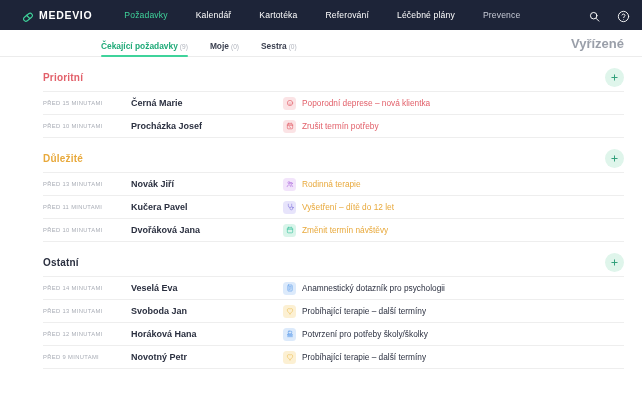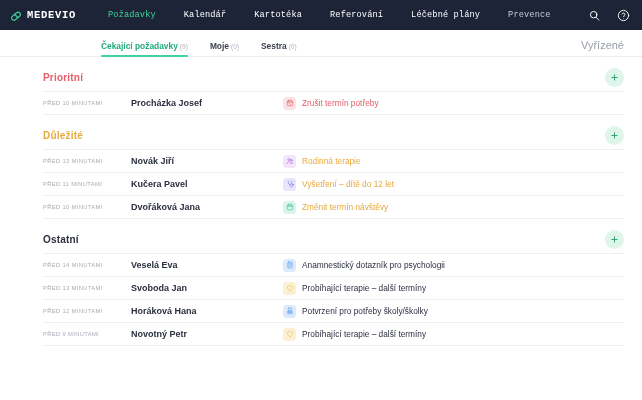--- a/index.html
+++ b/index.html
@@ -9,22 +9,21 @@
     font-family: "Liberation Sans", sans-serif;
     overflow: hidden;
   }
 
   
   .topbar {
     height: 30px;
     background: #1d2438;
     display: flex;
     align-items: center;
-    padding: 0 12px 0 10px;
-    font-family: Liberation Mono, monospace;
+    padding: 0 12px 0 22px;
   }
   .brand { display: flex; align-items: center; gap: 5px; }
   .brand-icon { width: 12px; height: 12px; display: block; }
   .brand-name {
     color: #ffffff;
     font-size: 10.5px;
     font-weight: bold;
     letter-spacing: 0.7px;
   }
   .mainnav { display: flex; align-items: center; gap: 28px; margin-left: 32px; }
@@ -70,24 +69,25 @@
     border-radius: 1px;
   }
   .subtab .count {
     font-size: 6.6px;
     font-weight: normal;
     color: #b0b4bd;
     margin-left: 2px;
   }
   .subnav-spacer { flex: 1; }
   .subnav-right {
-    font-size: 11px;
+    font-size: 13px;
     color: #9a9fa9;
     padding-bottom: 5px;
     cursor: pointer;
+    font-weight: bold;
   }
 
   
   .content { padding: 0 18px 0 43px; background: #fff; }
 
   .section { position: relative; }
   .section-head {
     display: flex;
     align-items: center;
     height: 34px;
@@ -219,20 +219,35 @@
         <div class="section-title">Prioritní</div>
         <div class="section-head-spacer"></div>
         <button class="add-btn">
           <svg viewBox="0 0 24 24" fill="none" stroke="#2f9e79" stroke-width="2.6" stroke-linecap="round">
             <line x1="12" y1="5" x2="12" y2="19"></line>
             <line x1="5" y1="12" x2="19" y2="12"></line>
           </svg>
         </button>
       </div>
       <div class="row">
+        <div class="row-time">PŘED 15 MINUTAMI</div>
+        <div class="row-name">Černá Marie</div>
+        <div class="row-req">
+          <span class="req-icon" style="background:#fbe3e5">
+            <svg viewBox="0 0 24 24" fill="none" stroke="#e2606a" stroke-width="1.9" stroke-linecap="round" stroke-linejoin="round">
+              <circle cx="12" cy="12" r="8"></circle>
+              <circle cx="9.3" cy="10.5" r="0.9" fill="#e2606a" stroke="none"></circle>
+              <circle cx="14.7" cy="10.5" r="0.9" fill="#e2606a" stroke="none"></circle>
+              <path d="M9.2 15c1.7 1.3 4 1.3 5.6 0"></path>
+            </svg>
+          </span>
+          <span class="req-label t-red">Poporodní deprese – nová klientka</span>
+        </div>
+      </div>
+      <div class="row">
         <div class="row-time">PŘED 10 MINUTAMI</div>
         <div class="row-name">Procházka Josef</div>
         <div class="row-req">
           <span class="req-icon" style="background:#fbe3e5">
             <svg viewBox="0 0 24 24" fill="none" stroke="#e2606a" stroke-width="1.9" stroke-linecap="round" stroke-linejoin="round">
               <rect x="4" y="5.5" width="16" height="15" rx="2.5"></rect>
               <line x1="4" y1="10" x2="20" y2="10"></line>
               <line x1="8.5" y1="3" x2="8.5" y2="7"></line>
               <line x1="15.5" y1="3" x2="15.5" y2="7"></line>
               <line x1="9.5" y1="13.5" x2="14.5" y2="18"></line>

